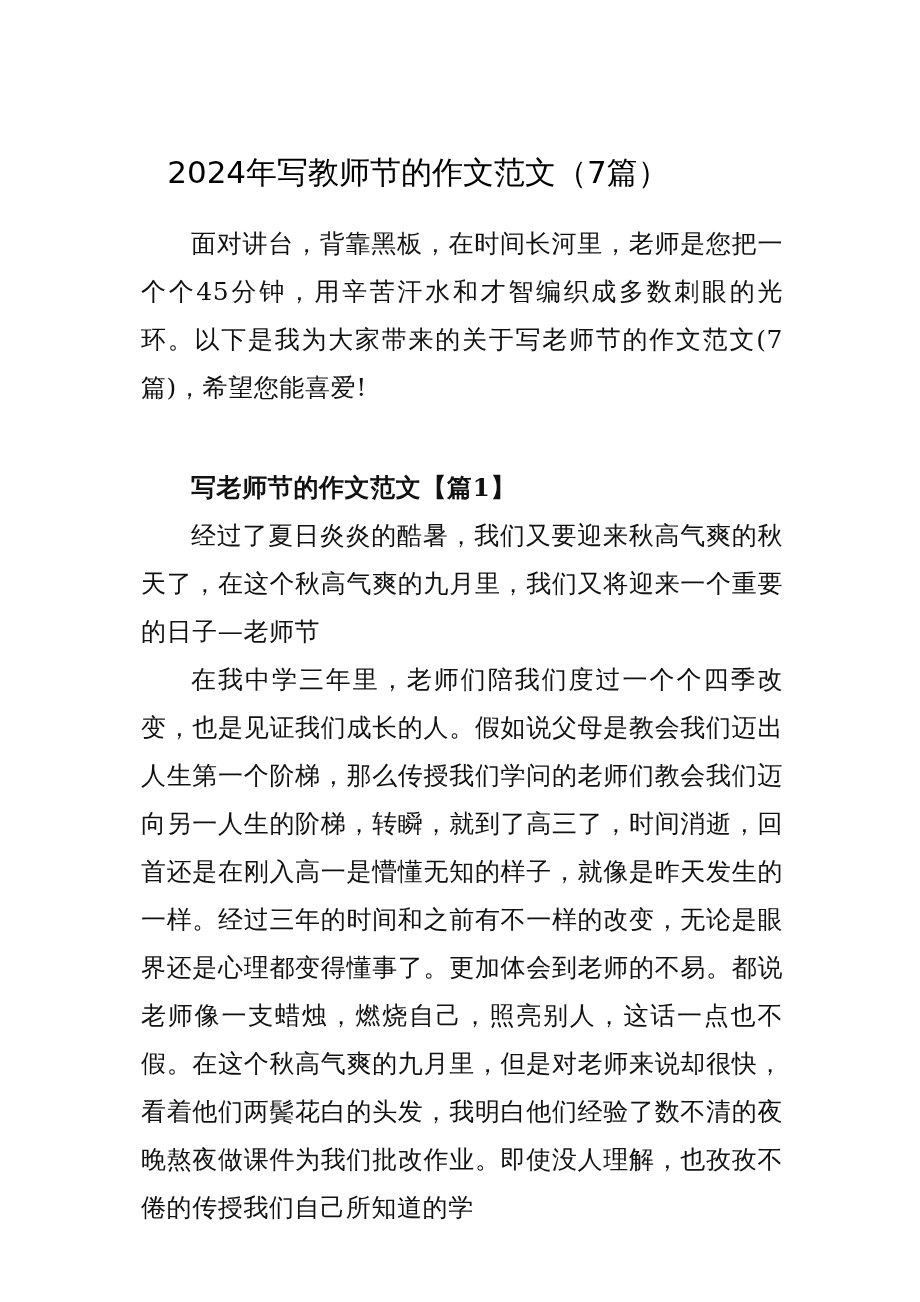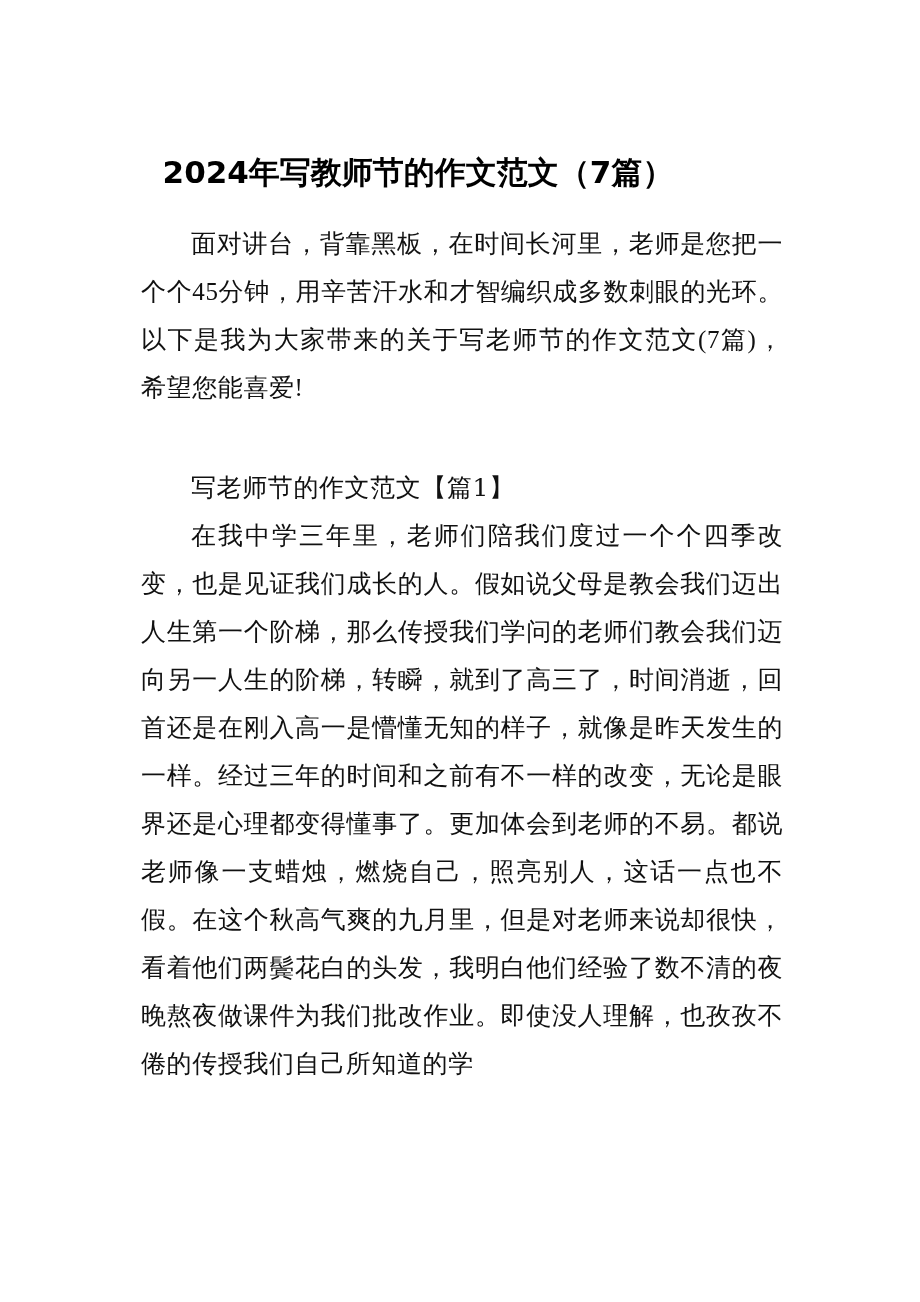--- a/index.html
+++ b/index.html
@@ -23,60 +23,60 @@
       height: 1302px;
       background: #ffffff;
     }
     .title {
       position: absolute;
       left: 0;
       top: 148px;
       width: 836px;
       text-align: center;
       font-family: "DejaVu Sans", "Liberation Sans", sans-serif;
-      font-weight: bold;
+      font-weight: normal;
       font-size: 31px;
       line-height: 48px;
       margin: 0;
       color: #000000;
     }
     .body {
       position: absolute;
       left: 141px;
       width: 642px;
       top: 220px;
       font-size: 25px;
       line-height: 48px;
       letter-spacing: 0.6px;
     }
     .para {
       margin: 0;
       text-indent: 50px;
       text-align: justify;
       text-align-last: left;
-      font-family: Liberation Serif, serif;
     }
     .para.intro {
       margin-bottom: 52px;
     }
     .section-heading {
       margin: 0;
       text-indent: 50px;
-      font-weight: normal;
+      font-weight: bold;
       font-size: 25px;
       line-height: 48px;
     }
   </style>
 </head>
 <body>
 
 <div class="page">
   <h1 class="title">2024年写教师节的作文范文（7篇）</h1>
 
   <div class="body">
     <p class="para intro">面对讲台，背靠黑板，在时间长河里，老师是您把一个个45分钟，用辛苦汗水和才智编织成多数刺眼的光环。以下是我为大家带来的关于写老师节的作文范文(7篇)，希望您能喜爱!</p>
 
     <div class="section">
       <h2 class="section-heading">写老师节的作文范文【篇1】</h2>
+      <p class="para">经过了夏日炎炎的酷暑，我们又要迎来秋高气爽的秋天了，在这个秋高气爽的九月里，我们又将迎来一个重要的日子—老师节</p>
       <p class="para">在我中学三年里，老师们陪我们度过一个个四季改变，也是见证我们成长的人。假如说父母是教会我们迈出人生第一个阶梯，那么传授我们学问的老师们教会我们迈向另一人生的阶梯，转瞬，就到了高三了，时间消逝，回首还是在刚入高一是懵懂无知的样子，就像是昨天发生的一样。经过三年的时间和之前有不一样的改变，无论是眼界还是心理都变得懂事了。更加体会到老师的不易。都说老师像一支蜡烛，燃烧自己，照亮别人，这话一点也不假。在这个秋高气爽的九月里，但是对老师来说却很快，看着他们两鬓花白的头发，我明白他们经验了数不清的夜晚熬夜做课件为我们批改作业。即使没人理解，也孜孜不倦的传授我们自己所知道的学</p>
     </div>
   </div>
 </div>
 
 </body></html>

